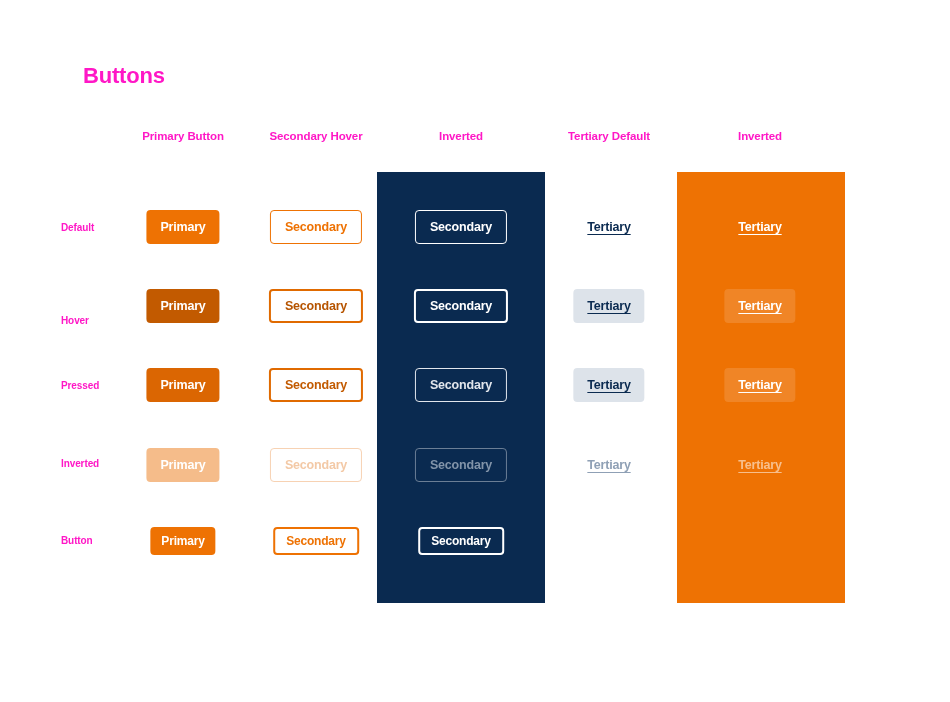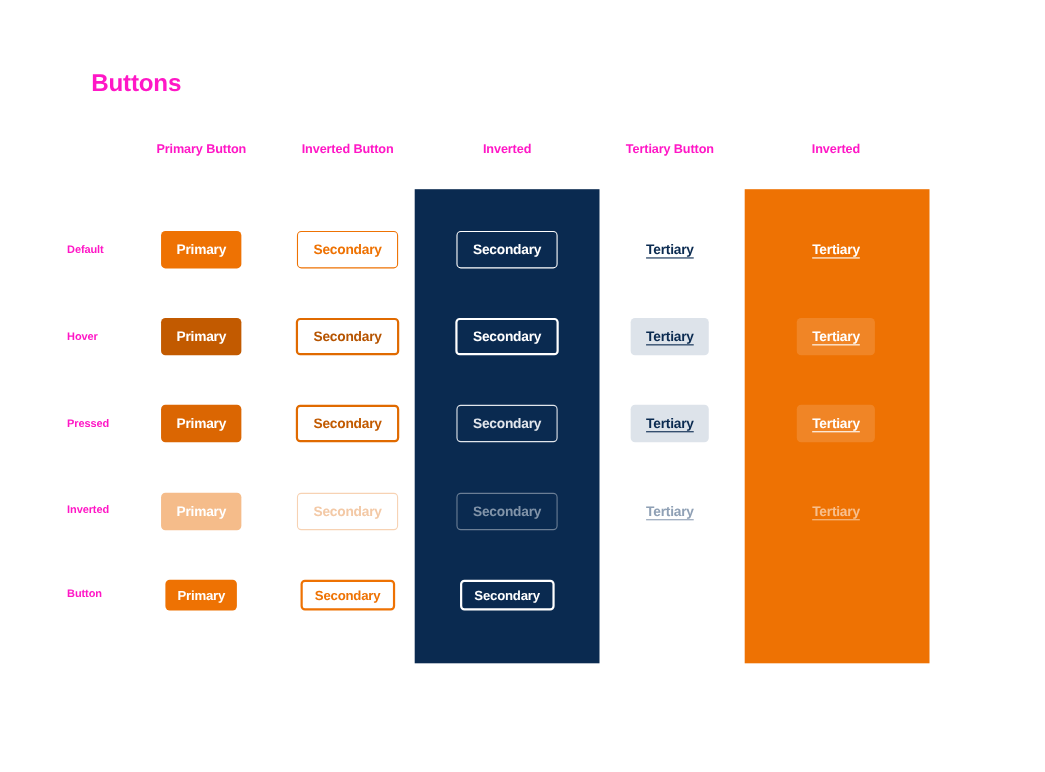--- a/index.html
+++ b/index.html
@@ -162,26 +162,26 @@
 </head>
 <body>
 
 <div id="panel-inverted-dark" class="panel"></div>
 <div id="panel-inverted-orange" class="panel"></div>
 
 <h1 id="page-title">Buttons</h1>
 
 <div id="grid">
     <div class="col-head" style="left: 183px;">Primary Button</div>
-    <div class="col-head" style="left: 316px;">Inverted Button</div>
+    <div class="col-head" style="left: 316px;">Secondary Hover</div>
     <div class="col-head" style="left: 461px;">Inverted</div>
-    <div class="col-head" style="left: 609px;">Tertiary Button</div>
+    <div class="col-head" style="left: 609px;">Tertiary Default</div>
     <div class="col-head" style="left: 760px;">Inverted</div>
     <div class="row-label" style="top: 222px;">Default</div>
-    <div class="row-label" style="top: 301px;">Hover</div>
+    <div class="row-label" style="top: 315px;">Hover</div>
     <div class="row-label" style="top: 380px; text-align: right;">Pressed</div>
     <div class="row-label" style="top: 458px;">Inverted</div>
     <div class="row-label" style="top: 535px;">Button</div>
     <div class="cell" style="left: 183px; top: 227px;">
       <button class="btn btn-primary">Primary</button>
     </div>
     <div class="cell" style="left: 183px; top: 306px;">
       <button class="btn btn-primary is-hover">Primary</button>
     </div>
     <div class="cell" style="left: 183px; top: 385px;">

